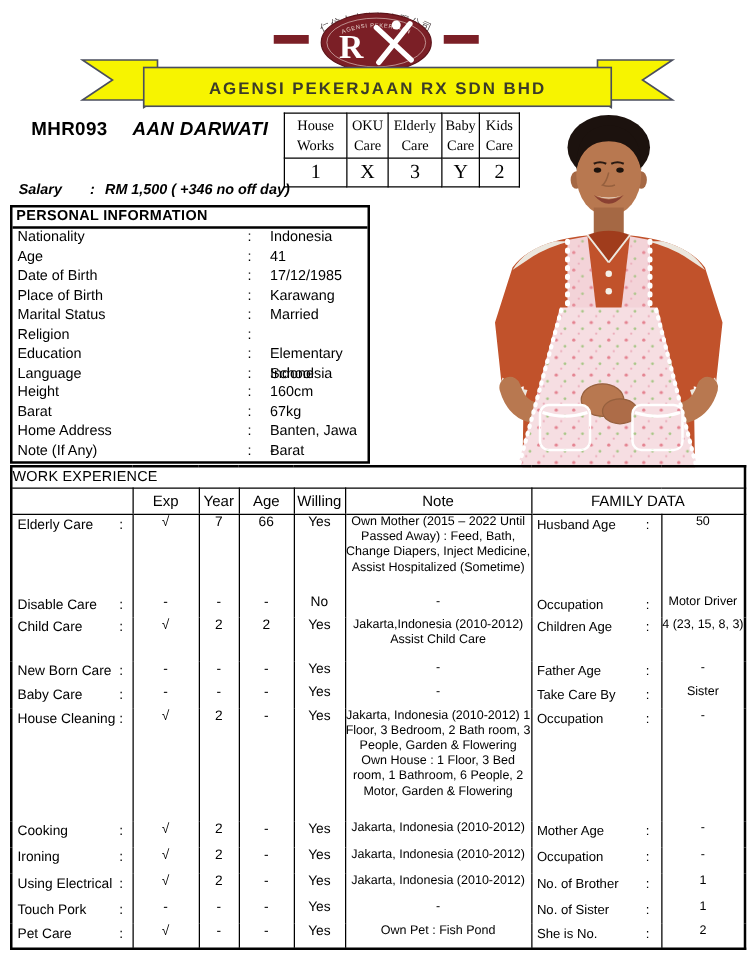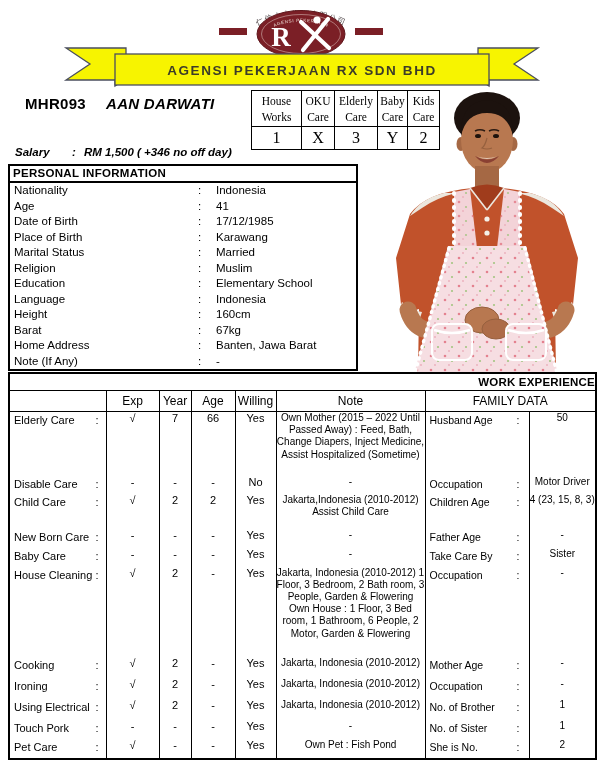--- a/index.html
+++ b/index.html
@@ -9,47 +9,47 @@
   
   .logo-svg{position:absolute;left:215px;top:1px;filter:blur(.4px);}
   .banner-svg{position:absolute;left:58px;top:45px;filter:blur(.3px);}
 
   
   .ref-line{position:absolute;left:25px;top:95px;font-size:15px;font-weight:bold;letter-spacing:.3px;}
   .ref-name{margin-left:20px;font-style:italic;}
 
   
   .sq-table{position:absolute;left:227px;top:90px;border-collapse:collapse;table-layout:fixed;
-            font-family:"Liberation Serif",serif;margin-left:24px;}
+            font-family:"Liberation Serif",serif;}
   .sq-table td{border:1px solid #000;text-align:center;padding:0;}
   .sq-head{font-size:11.5px;line-height:16px;height:35px;}
   .sq-val{font-size:16px;height:22px;line-height:22px;}
 
   
   .salary-line{position:absolute;left:15px;top:146px;font-size:11.5px;font-weight:bold;font-style:italic;display:flex;}
   .salary-label{width:57px;}
   .salary-colon{width:12px;}
 
   
-  .pi-box{position:absolute;left:8px;top:164px;width:350px;height:207px;border:2px solid #000;box-sizing:border-box;}
+  .pi-box{position:absolute;left:8px;top:164px;width:288px;height:207px;border:2px solid #000;box-sizing:border-box;}
   .pi-title{border-bottom:2px solid #000;font-weight:bold;font-size:11.5px;padding:1px 0 2px 3px;letter-spacing:.3px;}
   .pi-row{display:flex;font-size:11.5px;height:15.55px;line-height:15.55px;padding-left:4px;}
   .pi-label{width:184px;}
   .pi-colon{width:18px;}
   .pi-value{flex:1;}
 
   
   .photo-svg{position:absolute;left:358px;top:86px;filter:blur(.3px);}
 
   
   .we-table{position:absolute;left:8px;top:372px;width:589px;border-collapse:collapse;table-layout:fixed;
             border:2px solid #000;}
   .we-table td{padding:0;vertical-align:top;border-left:1px solid #000;}
   .we-table td:first-child{border-left:none;}
-  .we-title td{border-bottom:1px solid #000;font-weight:bold;font-size:11.5px;text-align:right;
+  .we-title td{border-bottom:1px solid #000;font-weight:normal;font-size:11.5px;text-align:left;
                height:16px;vertical-align:middle;letter-spacing:.2px;}
   .we-head td{border-bottom:1px solid #000;font-size:12px;text-align:center;height:20px;vertical-align:middle;}
   .skill-wrap{display:flex;justify-content:space-between;padding:2px 7px 0 4px;font-size:11px;}
   .c-num{text-align:center;font-size:11px;padding-top:2px;}
   .c-note{vertical-align:middle;text-align:center;font-size:10px;line-height:12.2px;padding:1px 2px;margin-left:20px;}
   .flabel-wrap{display:flex;justify-content:space-between;padding:2px 9px 0 4px;font-size:10.5px;}
   .c-fvalue{text-align:center;font-size:10px;padding-top:3px;}
   .h64{height:64px;} .h18{height:18px;} .h35{height:35px;} .h19{height:19px;}
   .h90{height:90px;} .h21{height:21px;} .h20{height:20px;}
 </style>
@@ -224,21 +224,20 @@
         <span class="pi-value">Karawang</span>
       </div>
     <div class="pi-row">
         <span class="pi-label">Marital Status</span>
         <span class="pi-colon">:</span>
         <span class="pi-value">Married</span>
       </div>
     <div class="pi-row">
         <span class="pi-label">Religion</span>
         <span class="pi-colon">:</span>
-        <span class="pi-value">Muslim</span>
       </div>
     <div class="pi-row">
         <span class="pi-label">Education</span>
         <span class="pi-colon">:</span>
         <span class="pi-value">Elementary  School</span>
       </div>
     <div class="pi-row">
         <span class="pi-label">Language</span>
         <span class="pi-colon">:</span>
         <span class="pi-value">Indonesia</span>

